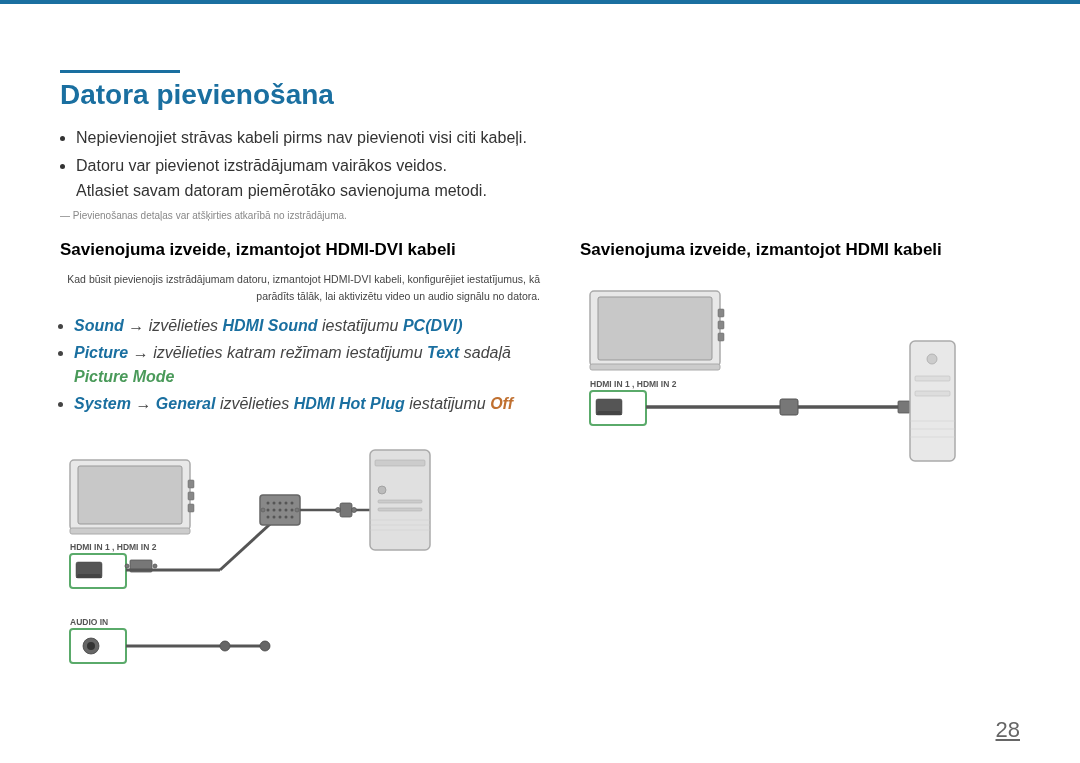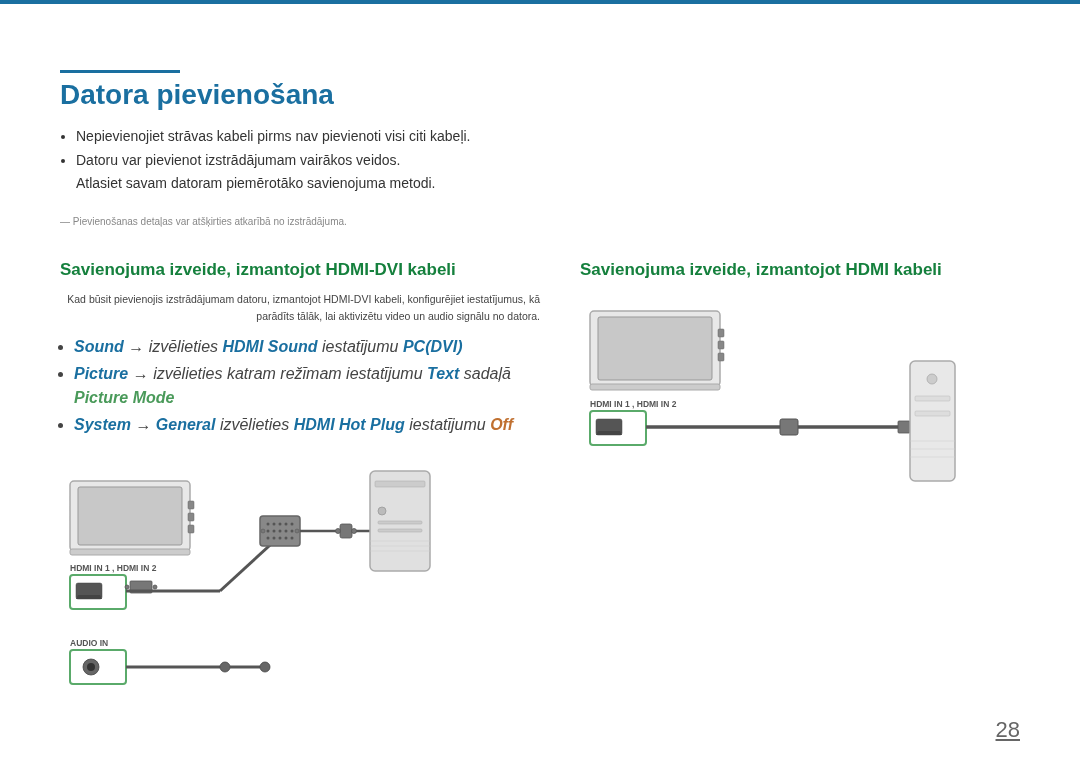--- a/index.html
+++ b/index.html
@@ -38,39 +38,39 @@
     }
 
     .page-title {
       font-size: 28px;
       font-weight: bold;
       color: #1a6fa0;
       margin-bottom: 0;
     }
 
     .intro-bullets {
-      font-size: 14px;
+      font-size: 16px;
       color: #333;
-      margin-bottom: 22px;
+      margin-bottom: 6px;
       line-height: 1.6;
     }
 
     .intro-bullets ul {
       list-style: disc;
       padding-left: 16px;
     }
 
     .intro-bullets ul li {
       margin-bottom: 2px;
     }
 
     .note-text {
       font-size: 10px;
       color: #888;
-      margin-bottom: 32px;
+      margin-bottom: 18px;
     }
 
     .note-text::before {
       content: '― ';
     }
 
     
     .two-columns {
       display: flex;
       gap: 40px;
@@ -81,21 +81,21 @@
       flex: 1;
     }
 
     .column-right {
       flex: 1;
     }
 
     .section-title {
       font-size: 17px;
       font-weight: bold;
-      color: #15803d;
+      color: #000000;
       margin-bottom: 10px;
       line-height: 1.3;
     }
 
     .section-desc {
       font-size: 10.5px;
       color: #444;
       line-height: 1.6;
       margin-bottom: 10px;
       text-align: right;

